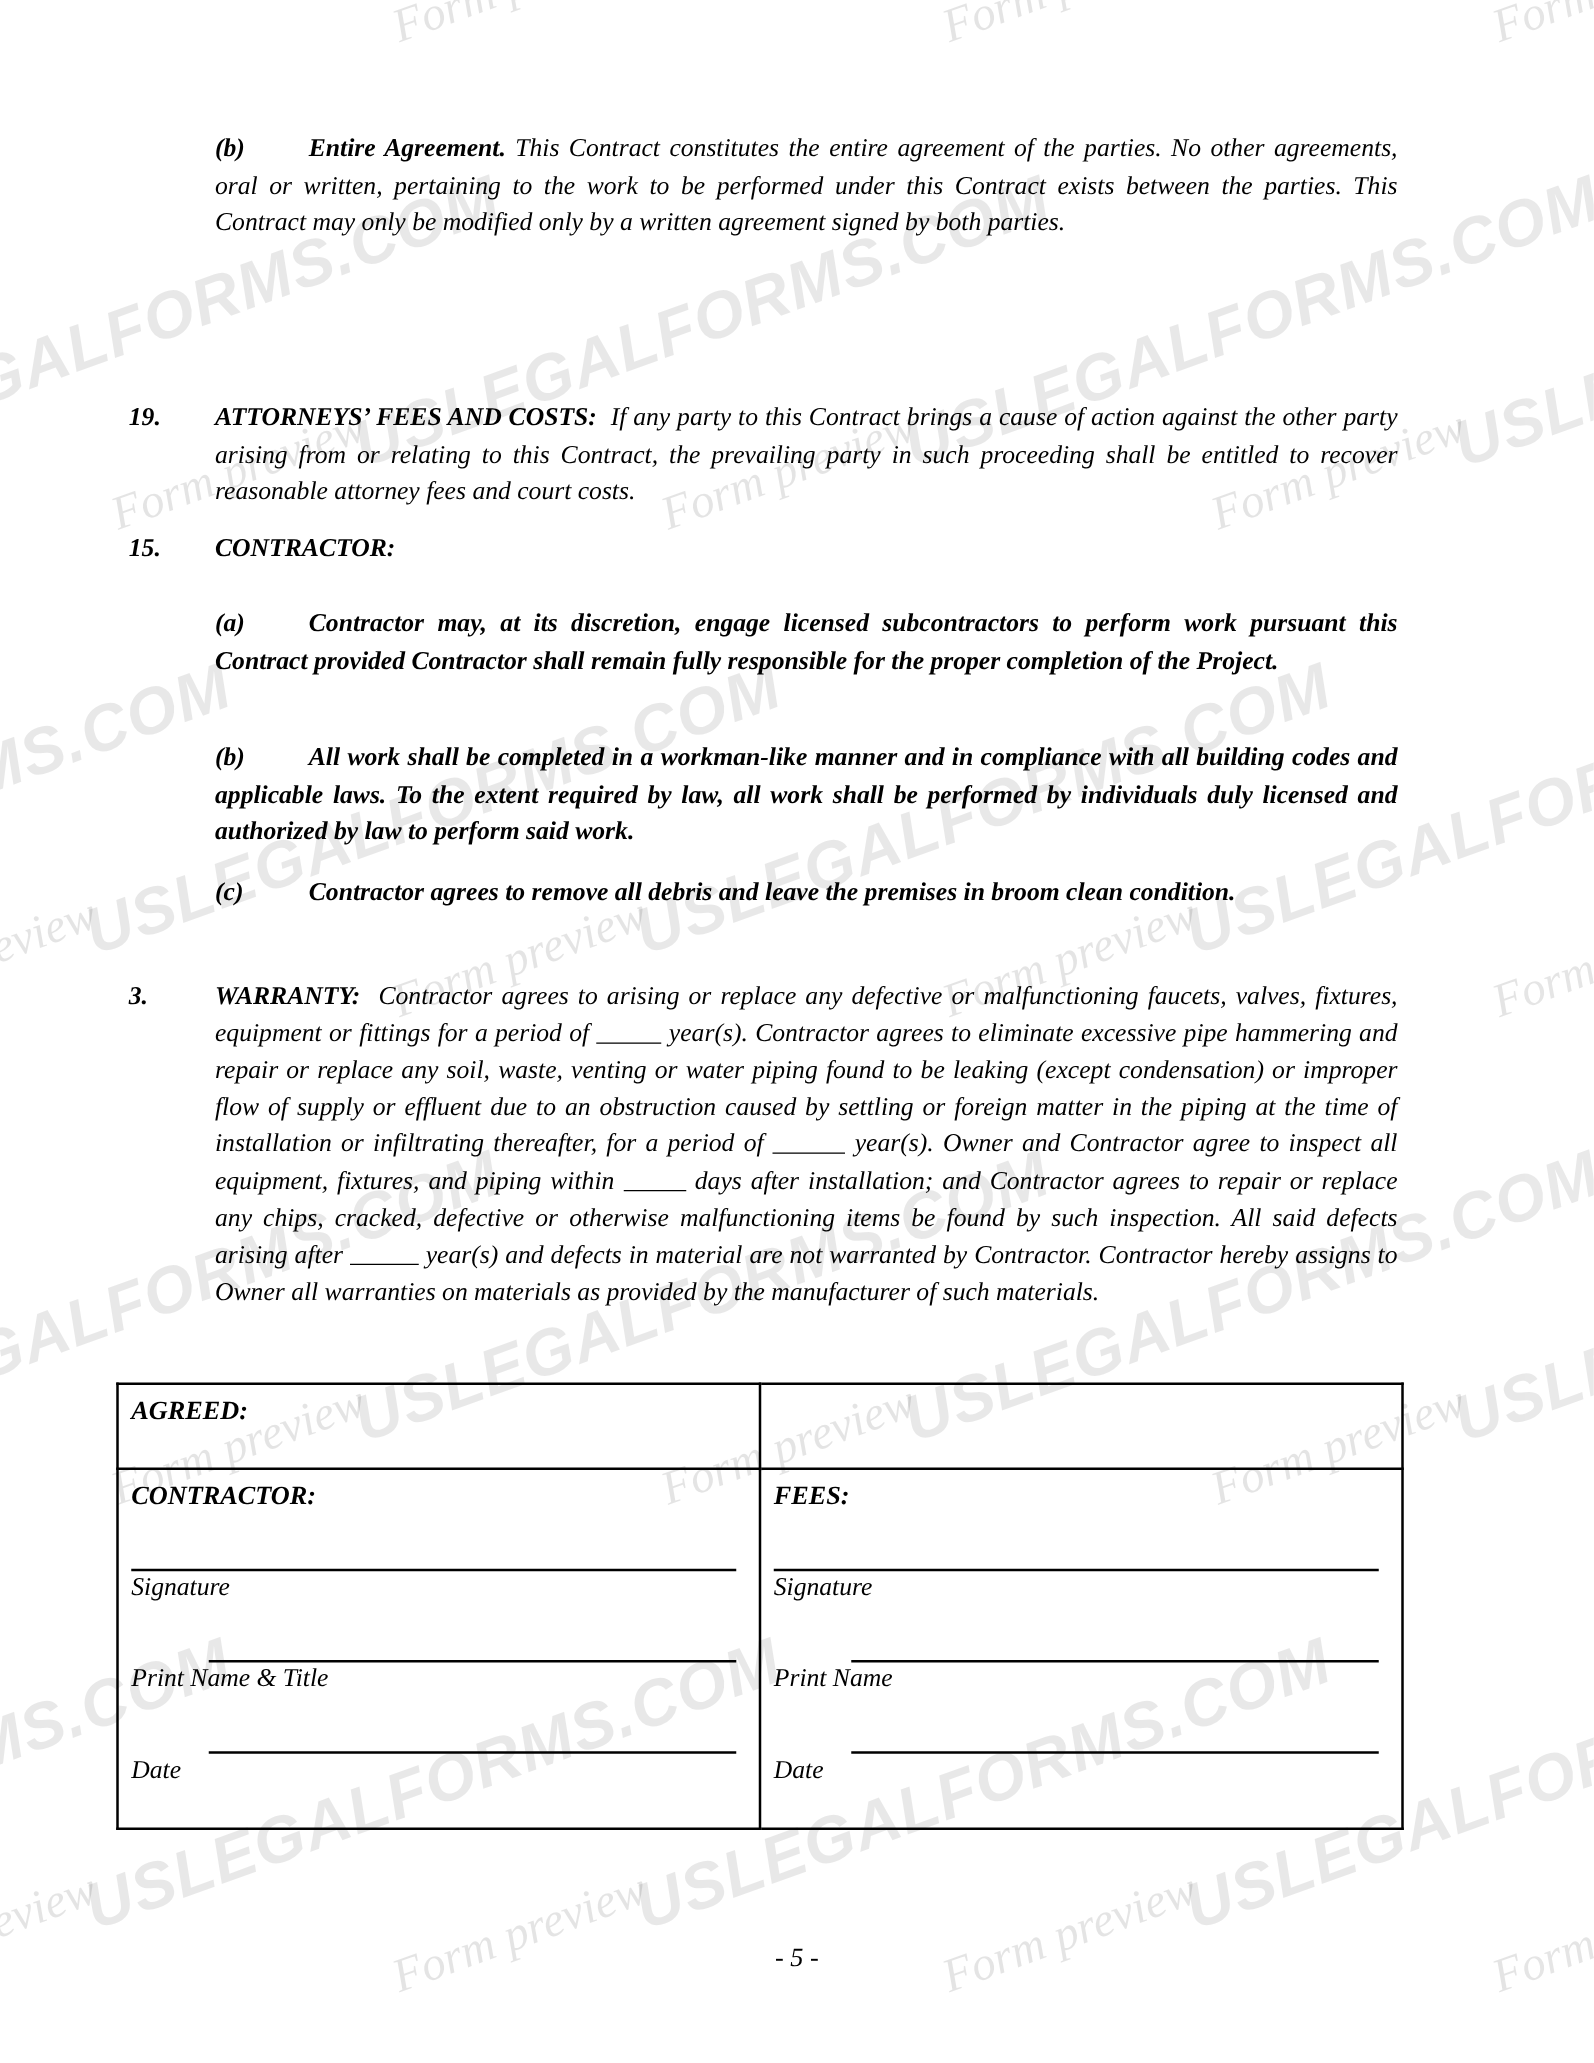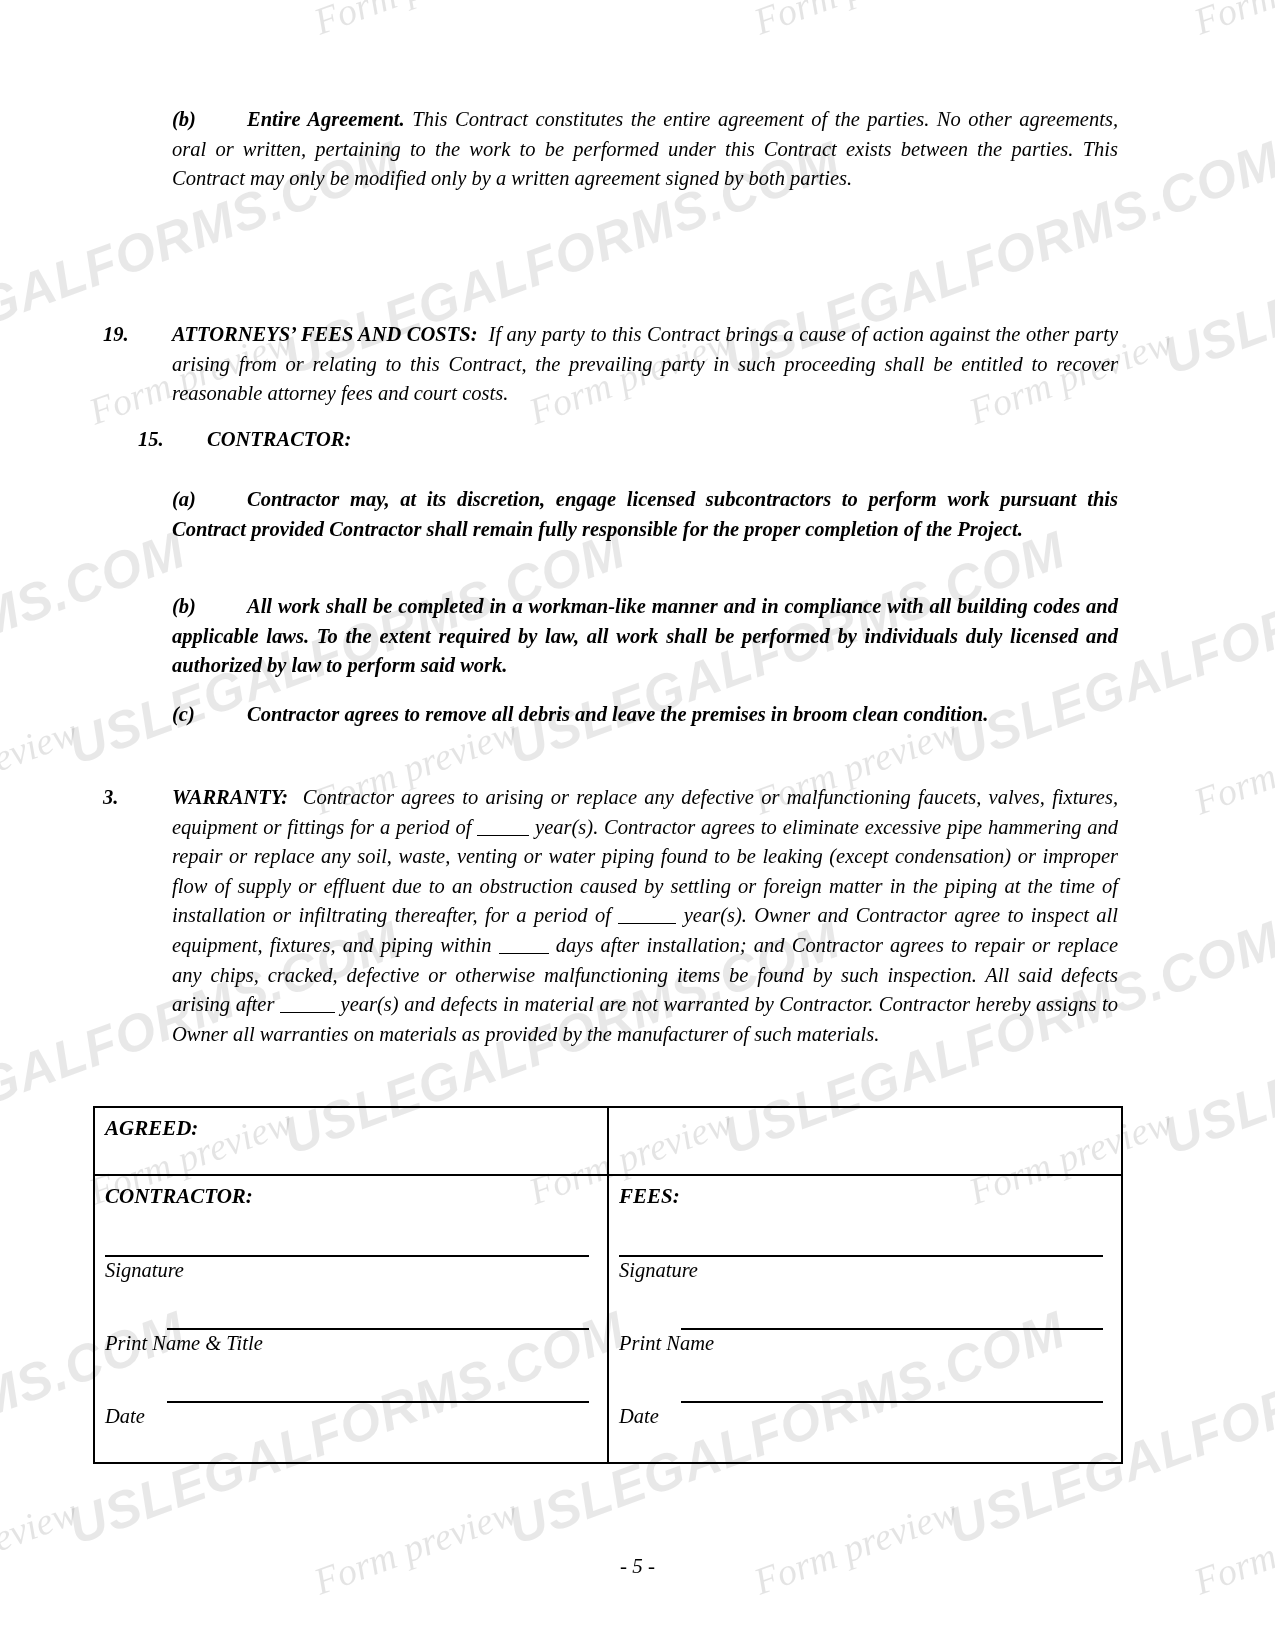--- a/index.html
+++ b/index.html
@@ -164,21 +164,21 @@
     <span class="sub-lbl">(b)</span><b>Entire Agreement.</b> <span>This Contract constitutes the entire agreement of the parties. No other agreements, oral or written, pertaining to the work to be performed under this Contract exists between the parties. This Contract may only be modified only by a written agreement signed by both parties.</span>
   </div>
 
 
   <div class="para num" style="top:320px;">
     <span class="hang" style="position:relative;display:block;padding-left:69px;">
       <span class="lbl-num">19.</span><b>ATTORNEYS’ FEES AND COSTS:</b>&nbsp; <span>If any party to this Contract brings a cause of action against the other party arising from or relating to this Contract, the prevailing party in such proceeding shall be entitled to recover reasonable attorney fees and court costs.</span>
     </span>
   </div>
 
-  <div class="para num" style="top:425px;margin-left:35px;">
+  <div class="para num" style="top:425px;">
     <span class="hang" style="position:relative;display:block;padding-left:69px;">
       <span class="lbl-num">15.</span><b>CONTRACTOR:</b>
     </span>
   </div>
 
   <div class="para sub" style="top:485px;font-weight:bold;">
     <span class="sub-lbl">(a)</span><span>Contractor may, at its discretion, engage licensed subcontractors to perform work pursuant this Contract provided Contractor shall remain fully responsible for the proper completion of the Project.</span>
   </div>
 
   <div class="para sub" style="top:700px;font-weight:bold;">

